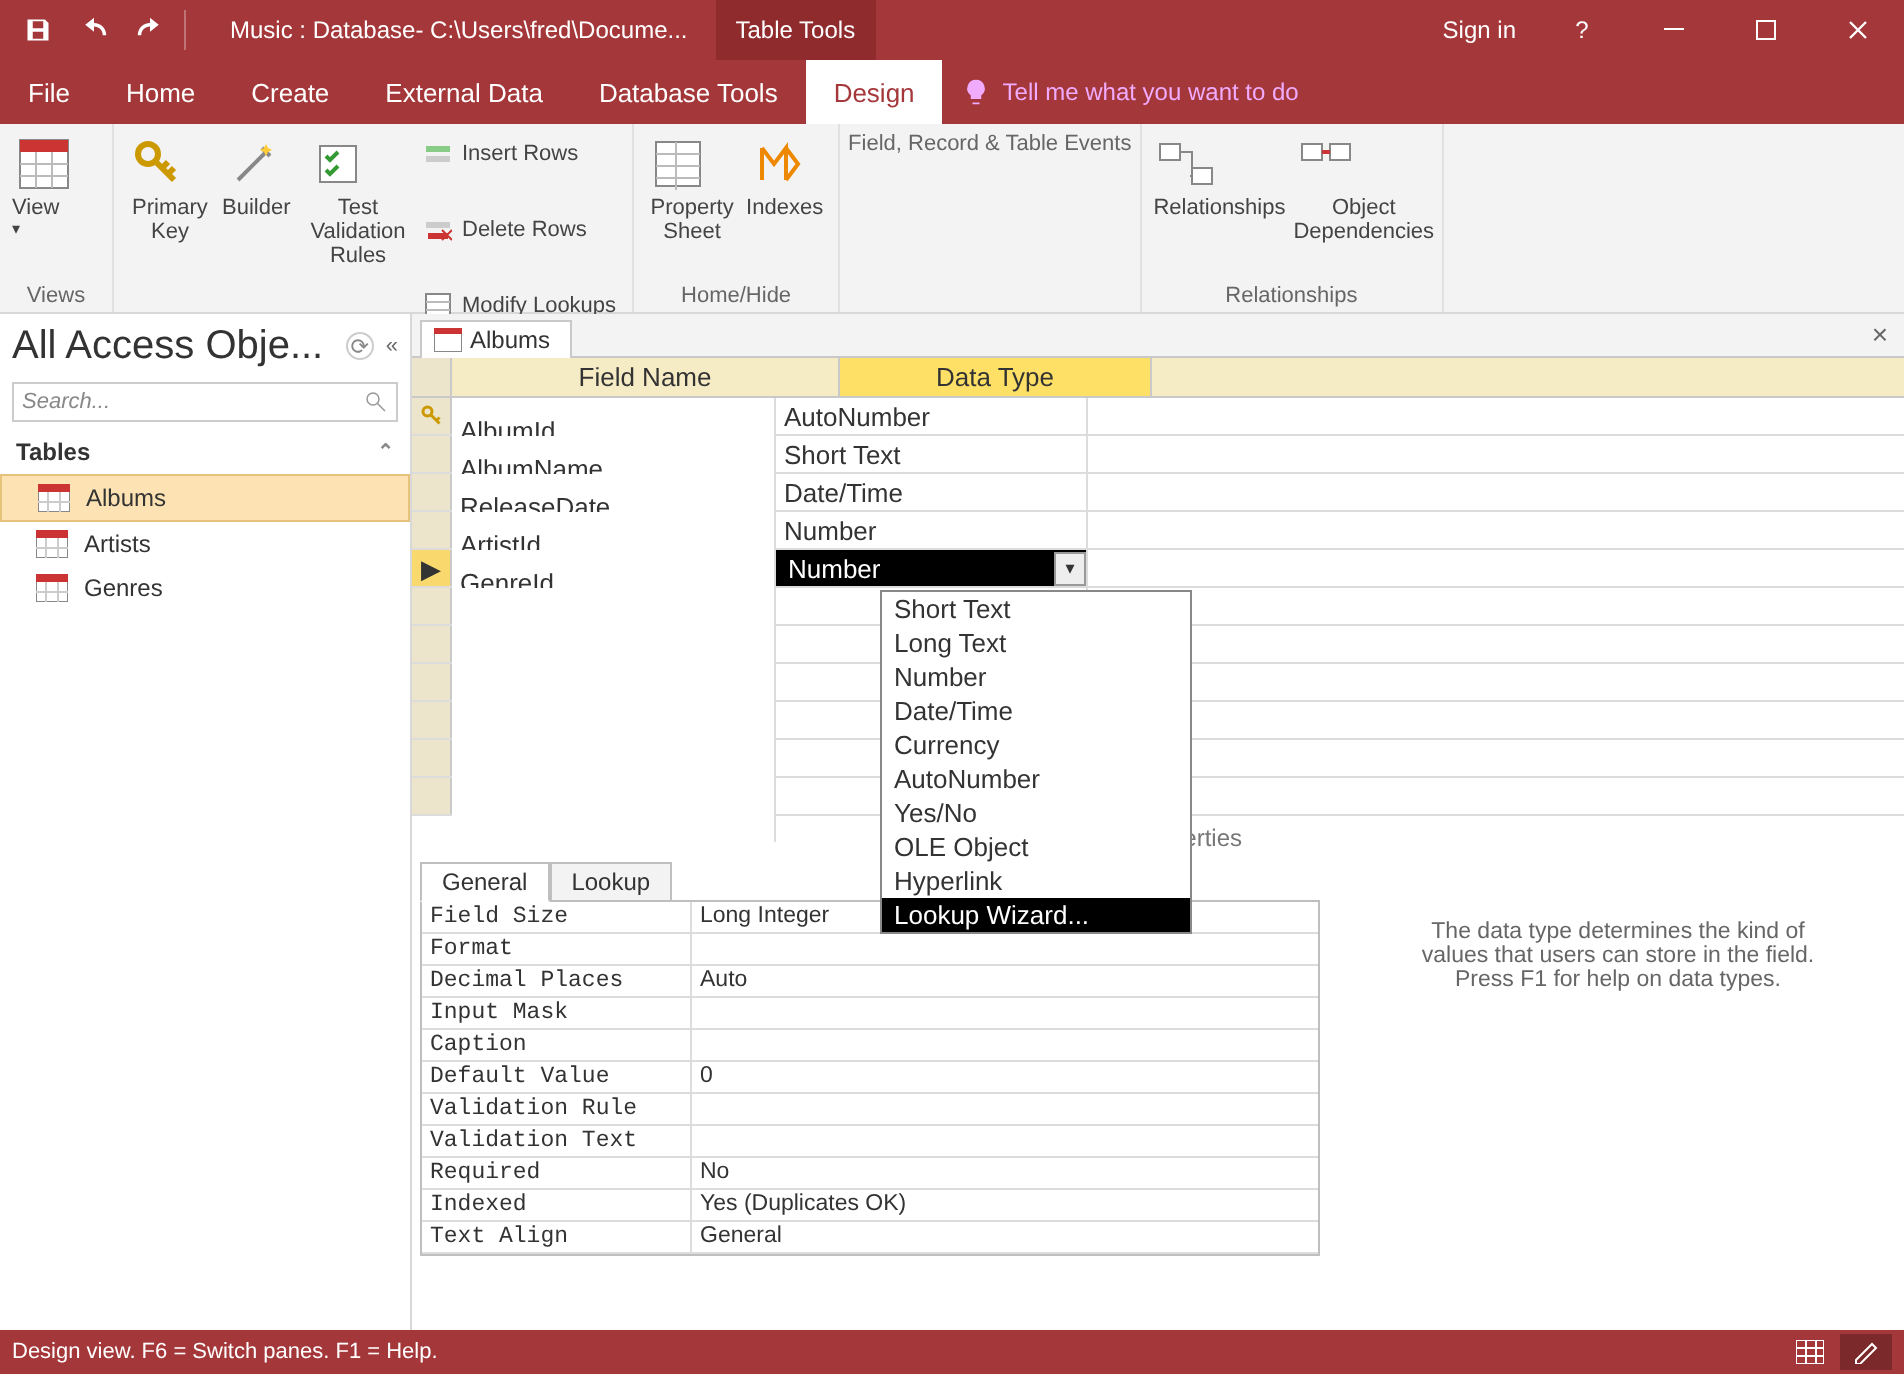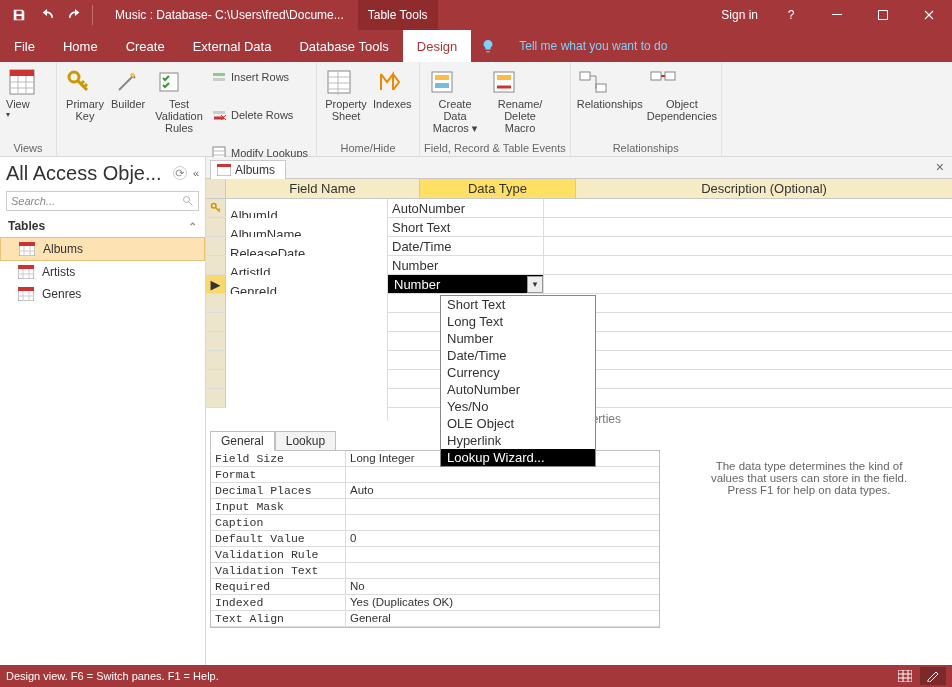--- a/index.html
+++ b/index.html
@@ -15,21 +15,21 @@
 .context-tab { background: #8f2a2d; padding: 0 10px; height: 30px; display: flex; align-items: center; color: #fff; }
 .title-spacer { flex: 1; }
 .signin { padding: 0 10px; }
 .winbtns { display: flex; }
 .winbtn { width: 46px; height: 30px; display: flex; align-items: center; justify-content: center; color: #fff; }
 
 
 .menutabs { height: 32px; background: #a4373a; display: flex; align-items: stretch; color: #fff; font-size: 13px; }
 .menutab { padding: 0 14px; display: flex; align-items: center; }
 .menutab.active { background: #fff; color: #a4373a; }
-.tellme { display: flex; align-items: center; gap: 24px; color: #7dd3fc; padding: 0 10px; font-size: 12px; }
+.tellme { display: flex; align-items: center; gap: 6px; color: #f0abfc; padding: 0 10px; font-size: 12px; }
 .tellme svg { fill: currentColor; }
 
 
 .ribbon { height: 95px; background: #f3f3f3; border-bottom: 1px solid #d8d8d8; display: flex; align-items: stretch; }
 .rgroup { border-right: 1px solid #e1e1e1; display: flex; flex-direction: column; justify-content: space-between; padding: 2px 4px 0; }
 .rgroup-body { display: flex; align-items: flex-start; gap: 0; }
 .rgroup-label { text-align: center; font-size: 11px; color: #666; padding: 2px 0; }
 .rbtn-large { width: 48px; display: flex; flex-direction: column; align-items: flex-start; font-size: 11px; color: #444; text-align: center; padding: 2px 2px 0; }
 .rbtn-large .ico { width: 32px; height: 32px; display: flex; align-items: center; justify-content: center; }
 .rbtn-small-col { display: flex; flex-direction: column; gap: 16px; padding: 2px 0; }
@@ -254,42 +254,20 @@
               <path d="M16 4l6 8-6 8" stroke="#e80" stroke-width="2" fill="none"></path>
             </svg>
           </div>
         <span>Indexes</span>
       </div>
     </div>
     <div class="rgroup-label">Home/Hide</div>
   </div>
 
   <div class="rgroup">
-    <div class="rgroup-body">
-      <div class="rbtn-large" style="width:62px">
-        <div class="ico">
-            <svg width="26" height="26">
-              <rect x="3" y="3" width="20" height="20" fill="#fff" stroke="#888"></rect>
-              <rect x="6" y="6" width="14" height="5" fill="#fb4"></rect>
-              <rect x="6" y="14" width="14" height="5" fill="#7bd"></rect>
-            </svg>
-          </div>
-        <span style="line-height:1.1">Create Data Macros ▾</span>
-      </div>
-      <div class="rbtn-large" style="width:68px">
-        <div class="ico">
-            <svg width="26" height="26">
-              <rect x="3" y="3" width="20" height="20" fill="#fff" stroke="#888"></rect>
-              <rect x="6" y="6" width="14" height="5" fill="#fb4"></rect>
-              <path d="M6 18h14" stroke="#c33" stroke-width="3"></path>
-            </svg>
-          </div>
-        <span style="line-height:1.1">Rename/ Delete Macro</span>
-      </div>
-    </div>
     <div class="rgroup-label">Field, Record &amp; Table Events</div>
   </div>
 
   <div class="rgroup">
     <div class="rgroup-body">
       <div class="rbtn-large" style="width:70px">
         <div class="ico">
             <svg width="28" height="24">
               <rect x="1" y="2" width="10" height="8" fill="#fff" stroke="#888"></rect>
               <rect x="17" y="14" width="10" height="8" fill="#fff" stroke="#888"></rect>
@@ -377,21 +355,20 @@
           </span>
         <span>Albums</span>
       </div>
       <div class="doc-close">×</div>
     </div>
 
     <div class="grid-head">
       <div class="col-sel"></div>
       <div class="col-fn">Field Name</div>
       <div class="col-dt">Data Type</div>
-      <div class="col-desc">Description (Optional)</div>
     </div>
 
     <div class="grid-rows" id="grid-rows">
         <div class="grid-row">
           <div class="sel">
             <svg width="12" height="12" viewBox="0 0 16 16">
               <circle cx="5" cy="5" r="3" fill="none" stroke="#c90" stroke-width="2"></circle>
               <path d="M7 7l6 6m-2-2l2-2" stroke="#c90" stroke-width="2"></path>
             </svg>
           </div>

